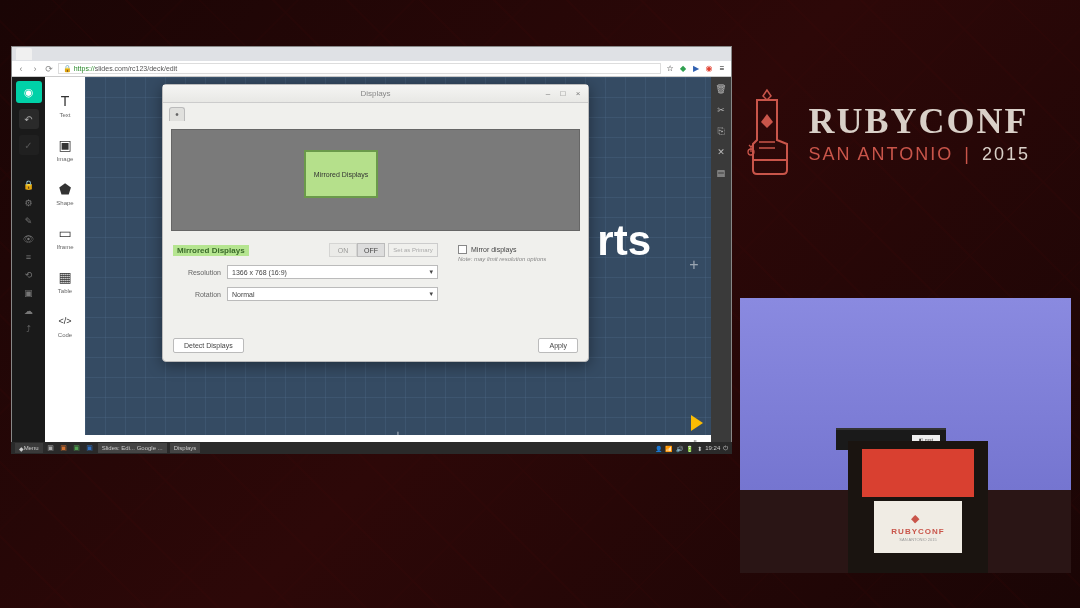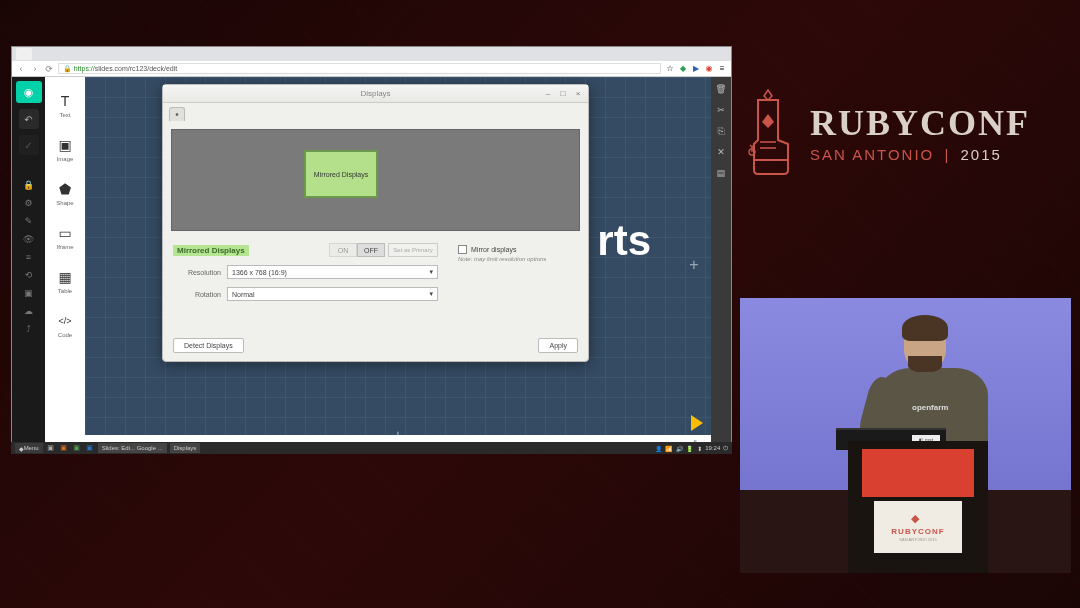--- a/index.html
+++ b/index.html
@@ -496,21 +496,21 @@
       flex-direction: column;
     }
     .conf-title {
       font-size: 36px;
       font-weight: bold;
       color: #d9d0c8;
       letter-spacing: 2px;
       font-family: Georgia, serif;
     }
     .conf-subtitle {
-      font-size: 15px;
+      font-size: 18px;
       color: #c9554a;
       letter-spacing: 2px;
       margin-top: 2px;
     }
     .conf-year { color: #d9d0c8; }
     .conf-sep { color: #c9554a; margin: 0 4px; }
     
     .speaker-inset {
       position: absolute;
       right: 9px;
@@ -836,28 +836,20 @@
     <div class="conf-title">RUBYCONF</div>
     <div class="conf-subtitle">
       <span>SAN ANTONIO</span>
       <span class="conf-sep">|</span>
       <span class="conf-year">2015</span>
     </div>
   </div>
 </div>
 
 <div class="speaker-inset">
-  <div class="speaker">
-    <div class="speaker-arm"></div>
-    <div class="speaker-body"></div>
-    <div class="speaker-head"></div>
-    <div class="speaker-hair"></div>
-    <div class="speaker-beard"></div>
-    <div class="shirt-text">openfarm</div>
-  </div>
   <div class="laptop-lid">
     <div class="laptop-sticker">◧ rust</div>
   </div>
   <div class="podium">
     <div class="podium-panel"></div>
     <div class="podium-logo">
       <div class="logo-gem">◆</div>
       <div class="logo-text">RUBYCONF</div>
       <div class="logo-sub">SAN ANTONIO 2015</div>
     </div>

